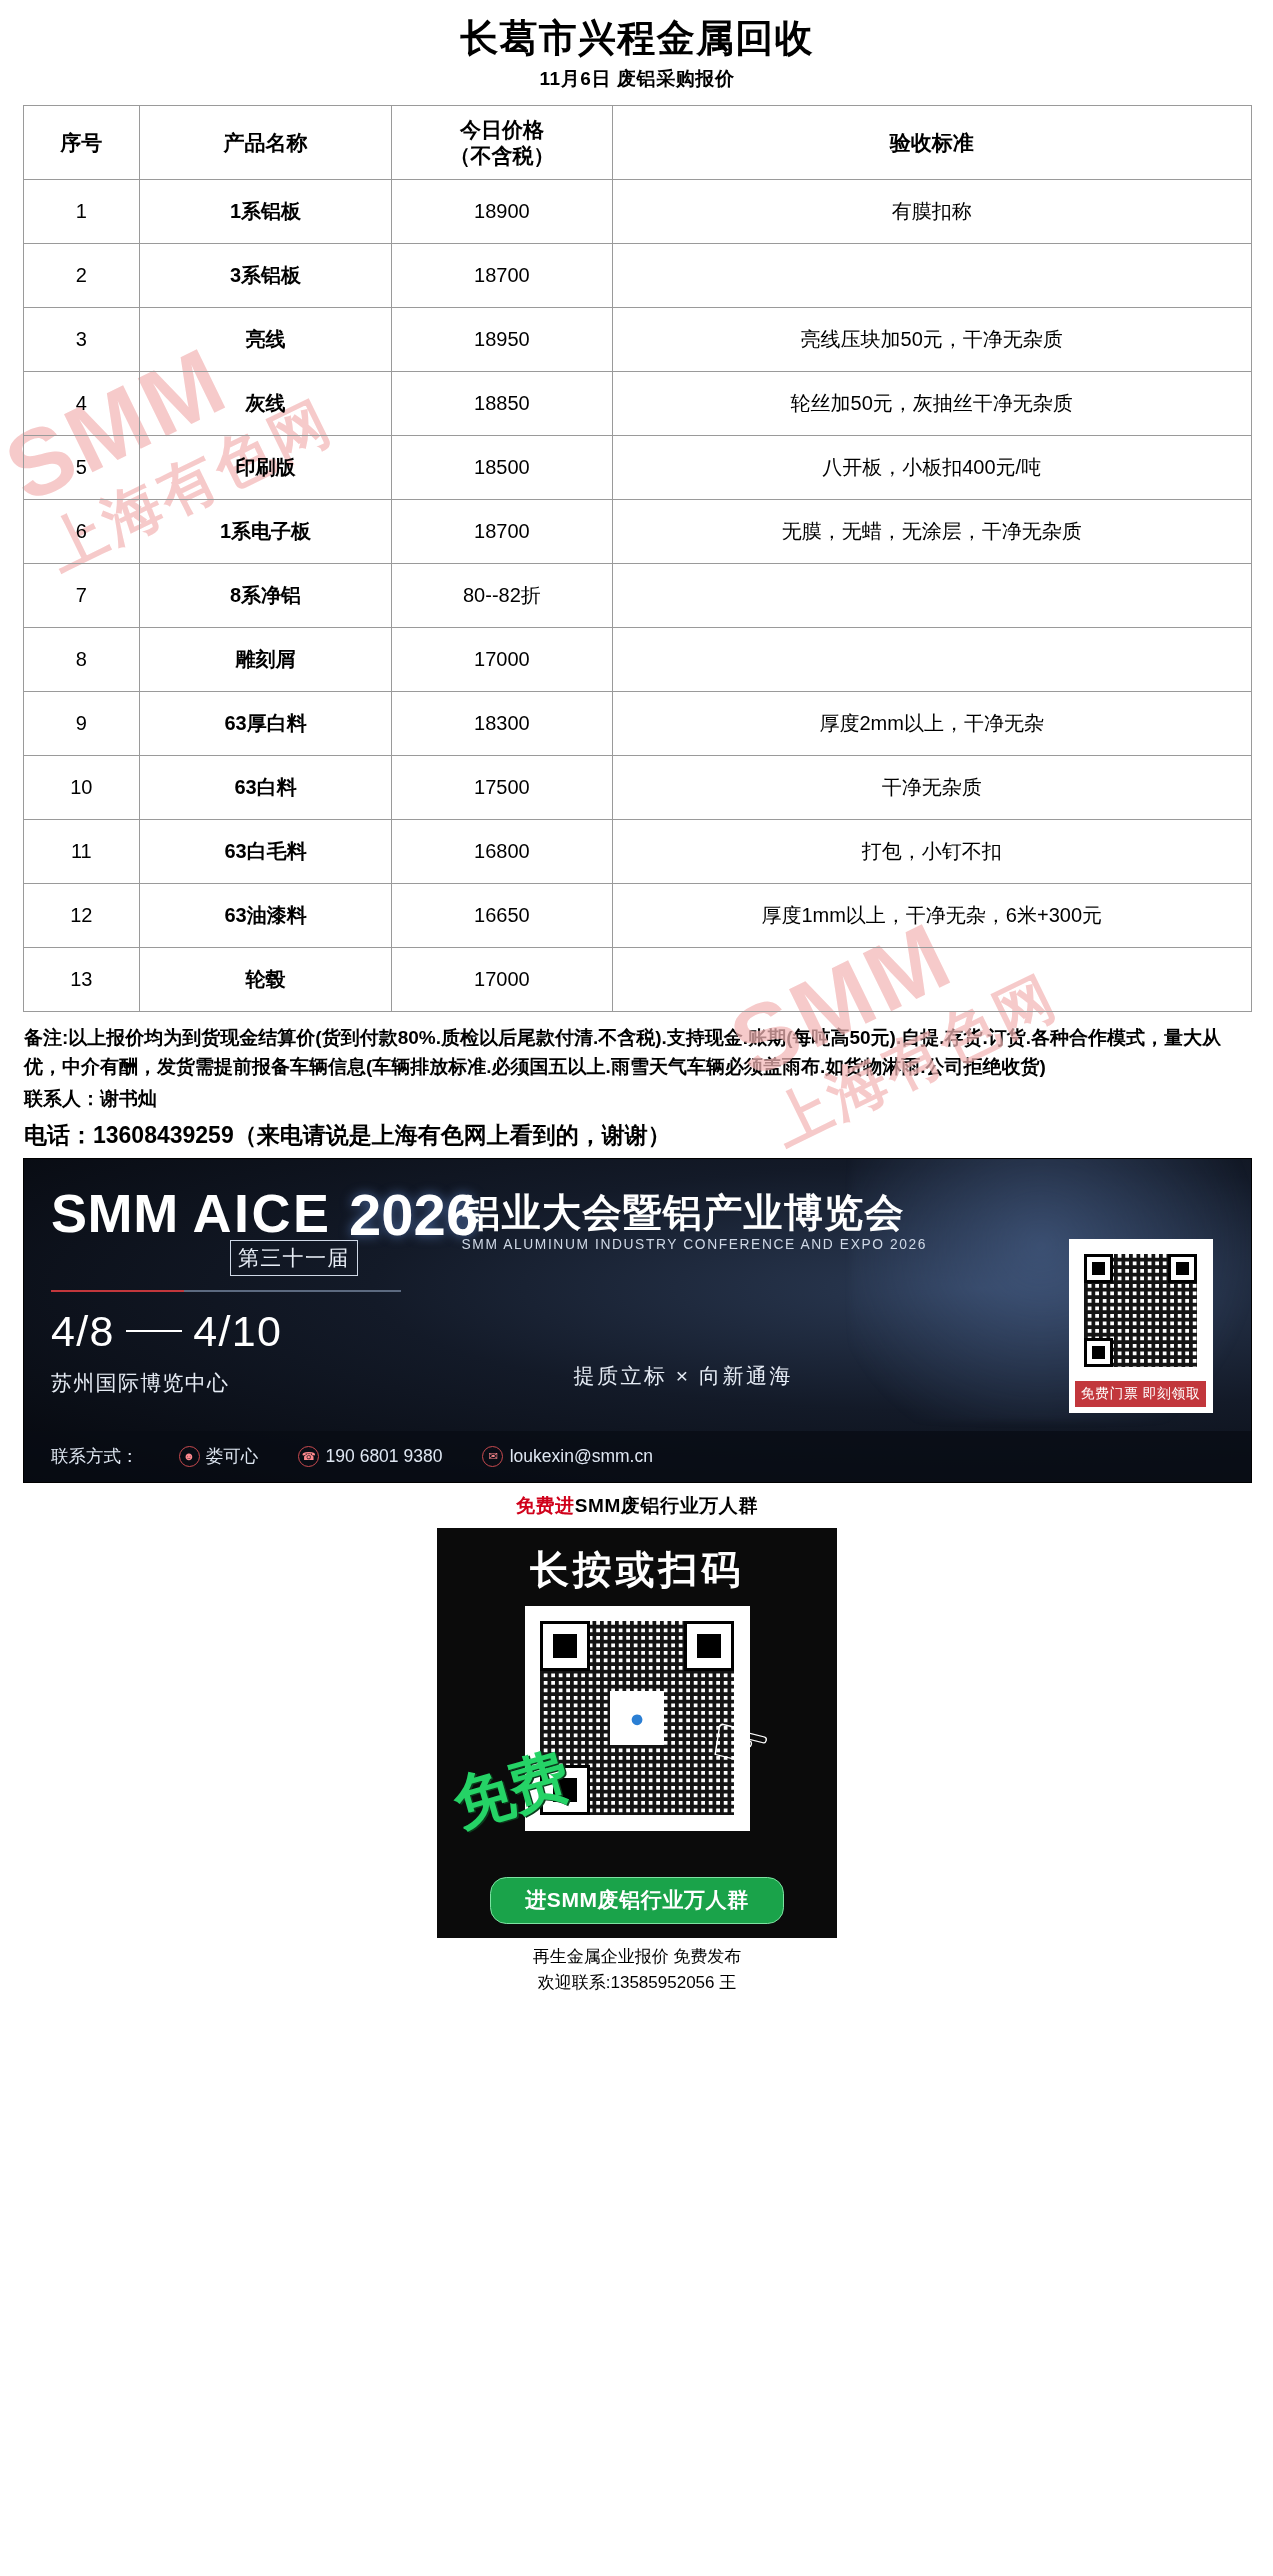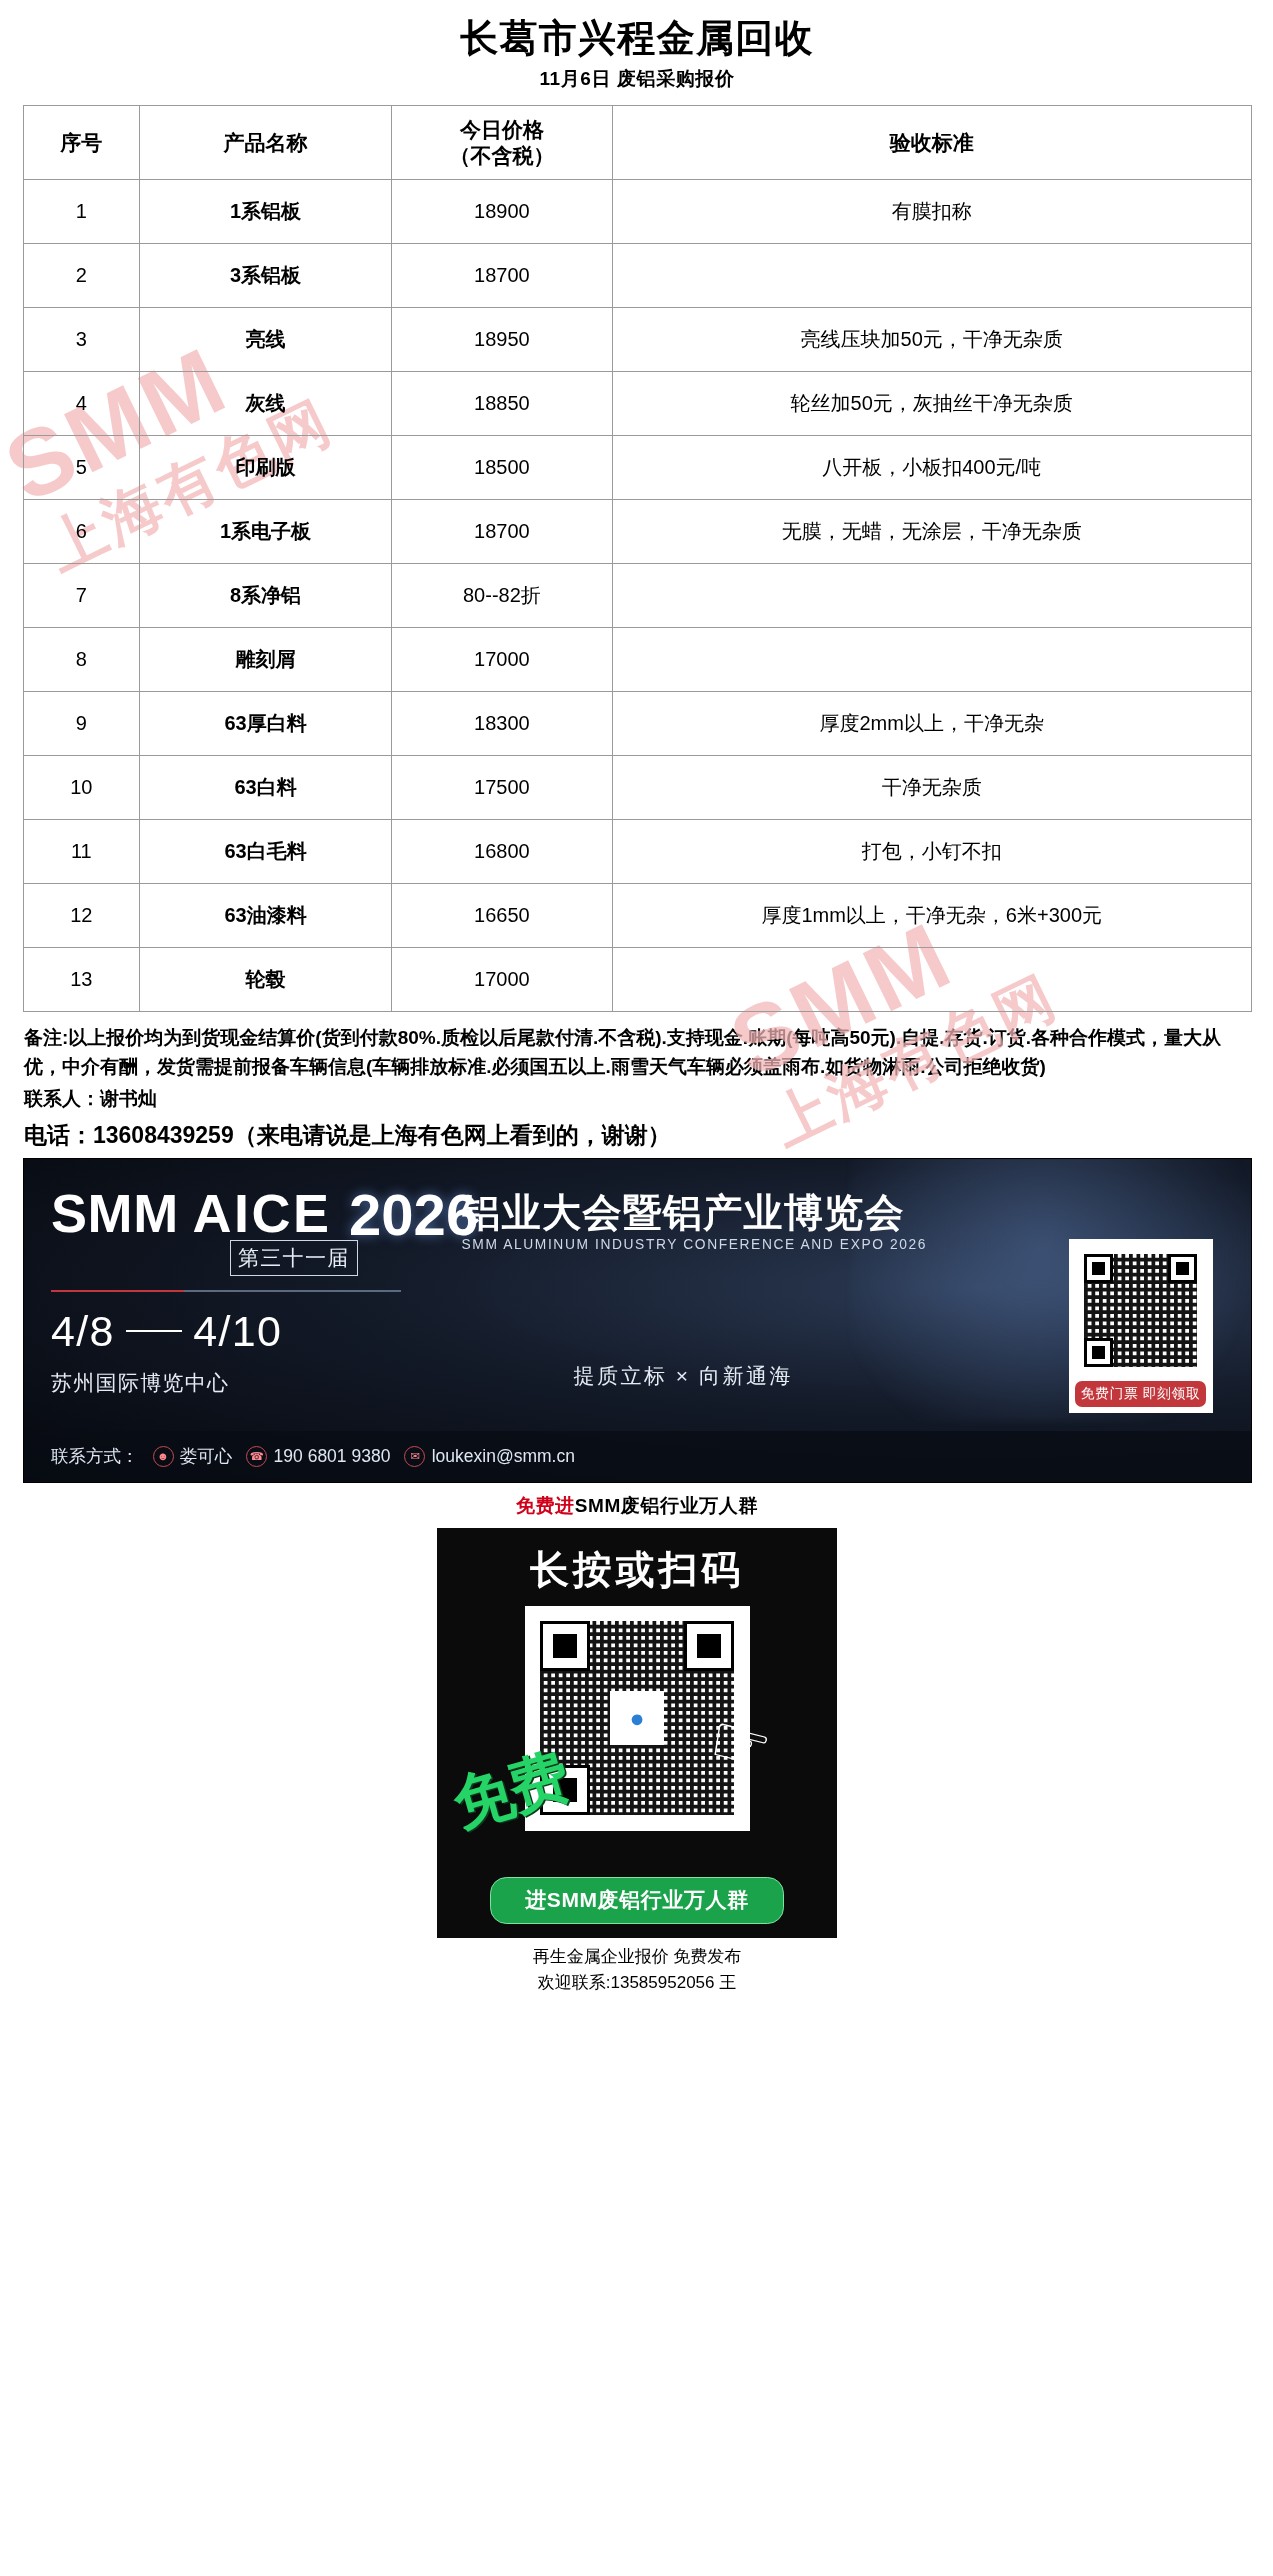--- a/index.html
+++ b/index.html
@@ -134,36 +134,35 @@
   .dates {
     position:absolute; left: 27.5px; top: 148px; color:#fff; font-size: 43px; font-weight: 300; letter-spacing: 1.3px;
     display:flex; align-items:center; gap: 11.3px;
   }
   .dates .dash { display:inline-block; width: 56px; height:1.9px; background:#fff; }
   .venue { position:absolute; left:27.5px; top: 210px; color:#e6ecf5; font-size: 21px; letter-spacing: 1.3px; }
   .slogan { position:absolute; left: 550px; top: 203px; color:#e6ecf5; font-size: 21px; letter-spacing: 2.5px; }
   .ban-foot {
     position:absolute; left:0; right:0; bottom:0; height: 51px;
     background: rgba(8,12,20,.75);
-    display:flex; align-items:center; gap: 14px; padding-left: 27.5px;
+    display:flex; align-items:center; gap: 40px; padding-left: 27.5px;
     color:#dfe7f2; font-size: 17.5px;
   }
   .ban-foot .pill { display:flex; align-items:center; gap:6.3px; }
   .ico-circle {
     width: 21px; height:21px; border-radius: 50%; border:1.3px solid #c94a4f; color:#ff8a8f;
     display:inline-flex; align-items:center; justify-content:center; font-size: 11.3px;
   }
   .ban-qr {
     position:absolute; right: 38px; top: 80px; width: 144px; background:#fff; padding: 6.3px;
   }
   .ban-qr .qimg { width: 131px; height: 131px; }
   .ban-qr .cap {
     margin-top: 5px; background:#c2373c; color:#fff; font-size: 13.8px; text-align:center; padding: 3.8px 0;
     letter-spacing:0.6px;
-    border-radius:7px;
   }
 
   
   .group-title {
     text-align:center; font-size: 19px; font-weight:bold; margin-top: 10px; letter-spacing:0.6px;
   }
   .group-title .red { color: #d0021b; }
   .qr-card {
     width: 400px; margin: 8.8px auto 0 auto; background:#0b0b0b; padding: 11.3px 11.3px 13.8px 11.3px;
     position: relative;

